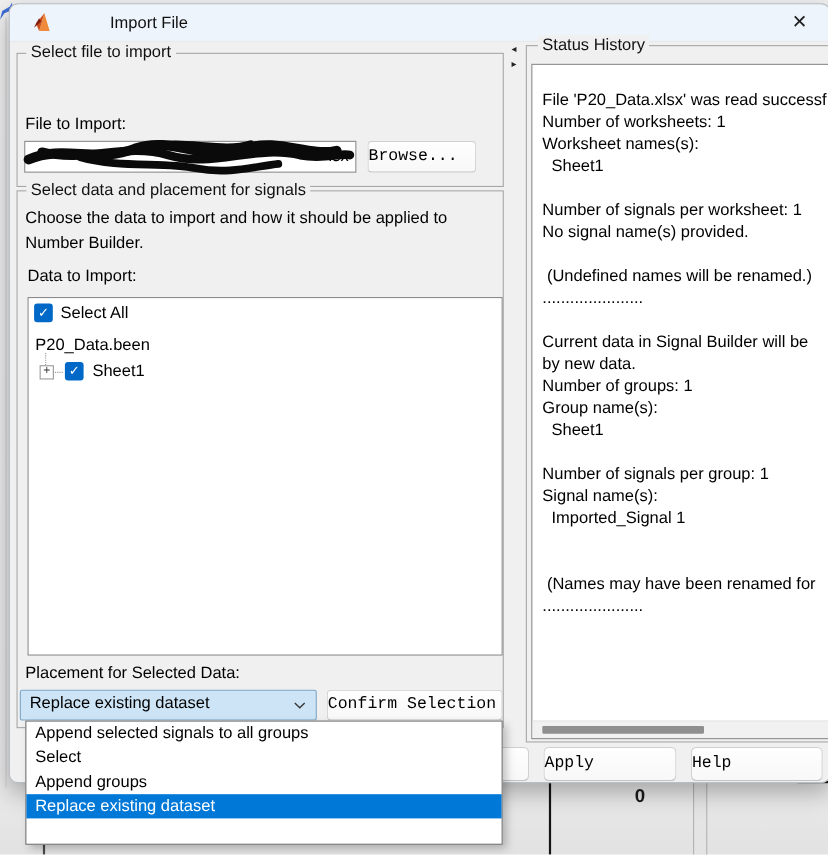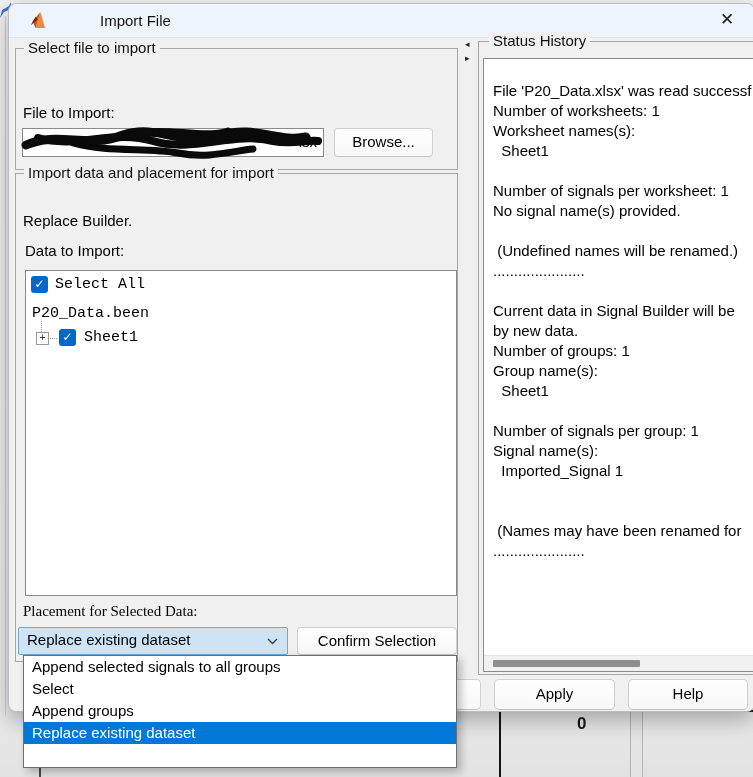--- a/index.html
+++ b/index.html
@@ -27,29 +27,29 @@
   
   .groupbox{position:absolute;border:1px solid #a7a7a7;}
   .legend{position:absolute;top:-10px;left:8px;background:#f0f0f0;padding:0 4px;color:#111;white-space:nowrap;}
   .gb1{left:6px;top:44px;width:441px;height:120px;}
   .gb2{left:6px;top:169px;width:441px;height:487px;}
   .gb-status{left:469px;top:37px;width:290px;height:632px;}
   .static{position:absolute;white-space:nowrap;color:#000;}
   
   .textinput{position:absolute;background:#fff;border:1px solid #8a8a8a;}
   .btn{position:absolute;background:linear-gradient(#fefefe,#f8f8f8);border:1px solid #d0d0d0;
-    border-bottom-color:#c3c3c3;border-radius:4px;text-align:center;color:#000;cursor:pointer;}
+    border-bottom-color:#c3c3c3;border-radius:4px;text-align:left;color:#000;cursor:pointer;font-family:Liberation Mono, monospace;}
   .btn-big{border-radius:5px;}
   .scribble{position:absolute;pointer-events:none;}
   .frag{position:absolute;right:6px;top:4px;color:#000;}
   
   .listbox{position:absolute;background:#fff;border:1px solid #8a8a8a;}
   .checkbox{position:absolute;width:17px;height:17px;background:#0068c7;border-radius:3px;
     color:#fff;font-size:12px;line-height:17px;text-align:center;font-weight:bold;cursor:pointer;}
-  .tree-label{position:absolute;white-space:nowrap;cursor:default;font-family:Liberation Mono, monospace;}
+  .tree-label{position:absolute;white-space:nowrap;cursor:default;}
   .expander{position:absolute;width:11px;height:11px;border:1px solid #9a9a9a;background:#fff;
     font-size:11px;line-height:9px;text-align:center;color:#333;cursor:pointer;}
   .dot-v{position:absolute;border-left:1px dotted #999;}
   .dot-h{position:absolute;border-top:1px dotted #999;}
   
   .combo{position:absolute;background:#cde4f6;border:1px solid #7da6c6;border-radius:2px;cursor:pointer;}
   .combo-val{position:absolute;left:8px;top:3px;white-space:nowrap;}
   .combo-chevron{position:absolute;right:9px;top:10px;}
   
   .popup{position:absolute;left:23px;top:655px;width:432px;height:111px;background:#fff;
@@ -105,36 +105,37 @@
           <path d="M8,22 C40,8 70,26 105,12 C140,0 170,26 205,12 C235,2 262,20 288,14" stroke-width="9"></path>
           <path d="M20,15 C60,26 95,6 135,18 C175,30 215,8 255,18 C275,22 292,16 300,18" stroke-width="8"></path>
           <path d="M55,20 C90,30 130,24 160,30 C190,36 215,28 235,26" stroke-width="7"></path>
           <path d="M120,10 C150,4 185,16 210,8" stroke-width="7"></path>
         </g>
       </svg>
       <div class="btn" style="left:318px;top:79px;width:97px;height:27px;line-height:26px;">Browse...</div>
     </div>
 
     <div class="groupbox gb2">
-      <span class="legend">Import data and placement for import</span>
-      <div class="static" style="left:7px;top:38px;">Replace Builder.</div>
+      <span class="legend">Select data and placement for signals</span>
+      <div class="static" style="left:7px;top:16px;">Choose the data to import and how it should be applied to</div>
+      <div class="static" style="left:7px;top:38px;">Number Builder.</div>
       <div class="static" style="left:9px;top:68px;">Data to Import:</div>
 
       <div class="listbox" style="left:9px;top:96px;width:430px;height:324px;">
         <div class="checkbox" style="left:5px;top:5px;">✓</div>
         <div class="tree-label" style="left:29px;top:5px;">Select All</div>
         <div class="tree-label" style="left:6px;top:34px;">P20_Data.been</div>
         <div class="dot-v" style="left:15px;top:50px;height:11px;"></div>
         <div class="expander" style="left:10px;top:61px;">+</div>
         <div class="dot-h" style="left:22px;top:67px;width:9px;"></div>
         <div class="checkbox" style="left:33px;top:58px;">✓</div>
         <div class="tree-label" style="left:58px;top:58px;">Sheet1</div>
       </div>
 
-      <div class="static" style="left:7px;top:429px;font-family:Liberation Serif, serif;">Placement for Selected Data:</div>
+      <div class="static" style="left:7px;top:429px;">Placement for Selected Data:</div>
 
       <div class="combo" style="left:2px;top:453px;width:268px;height:26px;">
         <div class="combo-val">Replace existing dataset</div>
         <svg class="combo-chevron" width="11" height="7" viewBox="0 0 11 7">
           <polyline points="1,1 5.5,5.5 10,1" fill="none" stroke="#3a3a3a" stroke-width="1.3"></polyline>
         </svg>
       </div>
       <div class="btn" style="left:281px;top:453px;width:158px;height:26px;line-height:25px;">Confirm Selection</div>
     </div>
 

